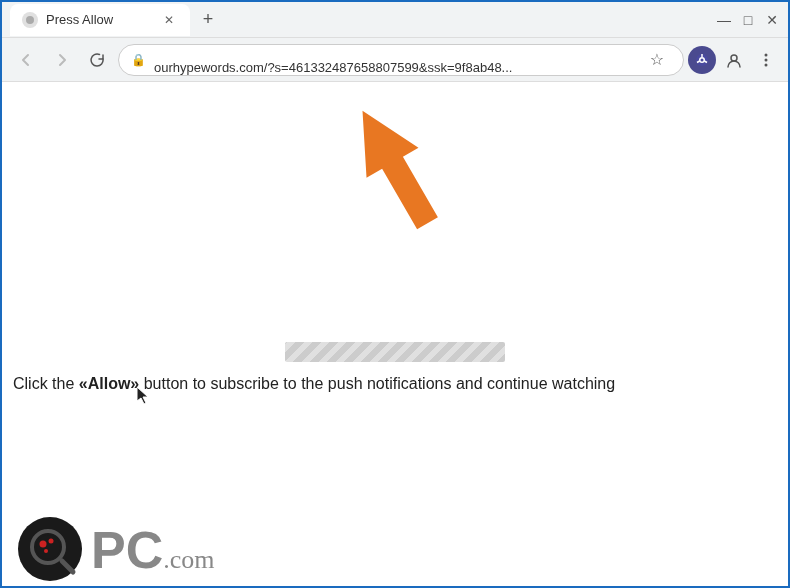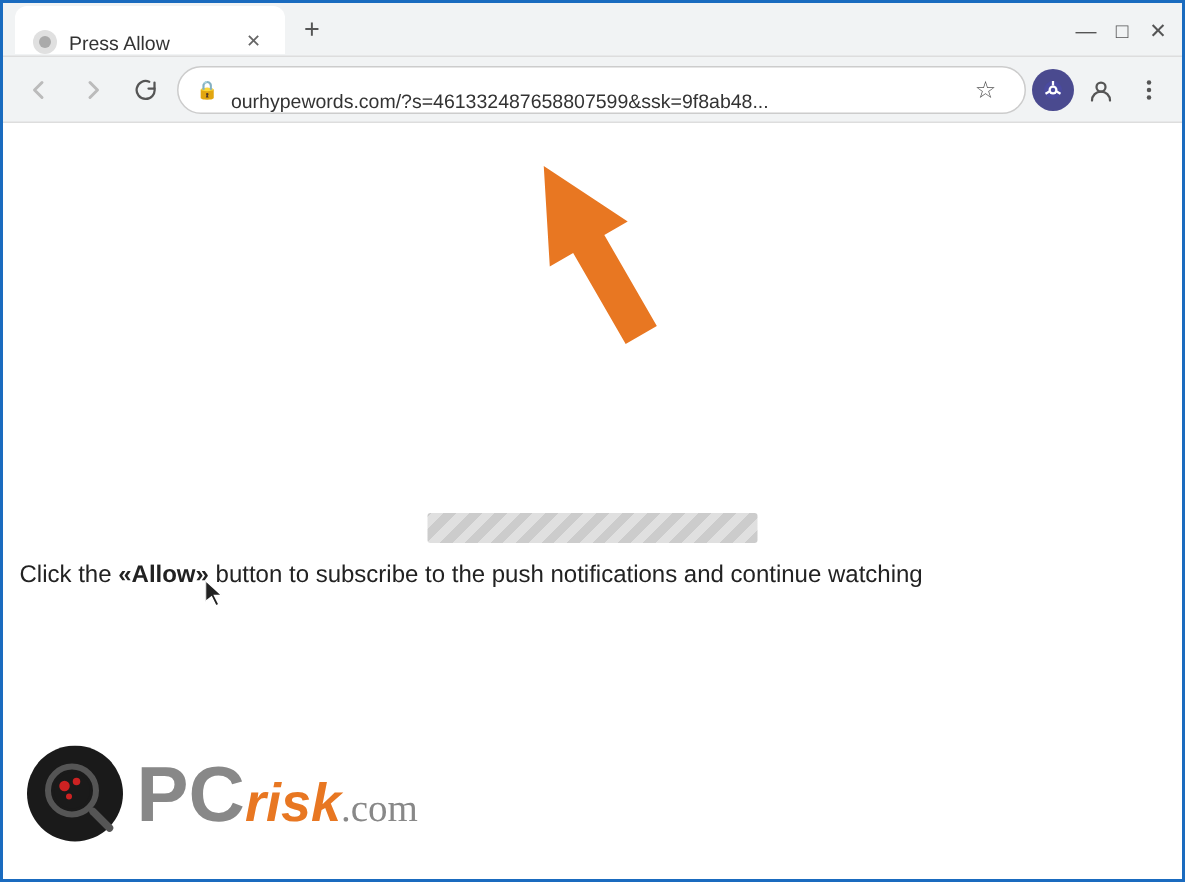--- a/index.html
+++ b/index.html
@@ -16,21 +16,21 @@
     .title-bar {
       background: #f1f3f4;
       height: 36px;
       display: flex;
       align-items: center;
       padding: 0 8px;
       border-bottom: 1px solid #ddd;
     }
     .tab {
       display: flex;
-      align-items: flex-end;
+      align-items: center;
       background: #fff;
       border-radius: 8px 8px 0 0;
       padding: 0 12px;
       height: 32px;
       margin-right: 4px;
       font-size: 13px;
       color: #333;
       gap: 8px;
       min-width: 180px;
     }
@@ -215,21 +215,21 @@
       text-align: left;
       line-height: 1.5;
     }
     .instruction-text .bold {
       font-weight: bold;
     }
 
     
     .pcrisk-watermark {
       position: absolute;
-      bottom: 28px;
+      bottom: 8px;
       left: 16px;
       display: flex;
       align-items: center;
       gap: 8px;
     }
 
     
     .cursor {
       position: absolute;
       top: 305px;
@@ -344,18 +344,17 @@
         <circle cx="30" cy="30" r="12" fill="#1a1a1a"></circle>
 
         <circle cx="25" cy="27" r="3.5" fill="#cc2222"></circle>
         <circle cx="33" cy="24" r="2.5" fill="#cc2222"></circle>
         <circle cx="28" cy="34" r="2" fill="#cc2222"></circle>
       </svg>
     </div>
 
     <div style="display:flex;align-items:baseline;">
       <span style="font-size:52px;font-weight:900;color:#888;font-family:Arial Black,Arial,sans-serif;line-height:1;">PC</span>
-      <span style="font-size:36px;font-style:italic;color:#e87722;font-weight:bold;font-family:Arial,sans-serif;">risk</span>
       <span style="font-size:26px;color:#888;font-family:Liberation Serif, serif;">.com</span>
     </div>
   </div>
 
 </div>
 
 </body></html>

